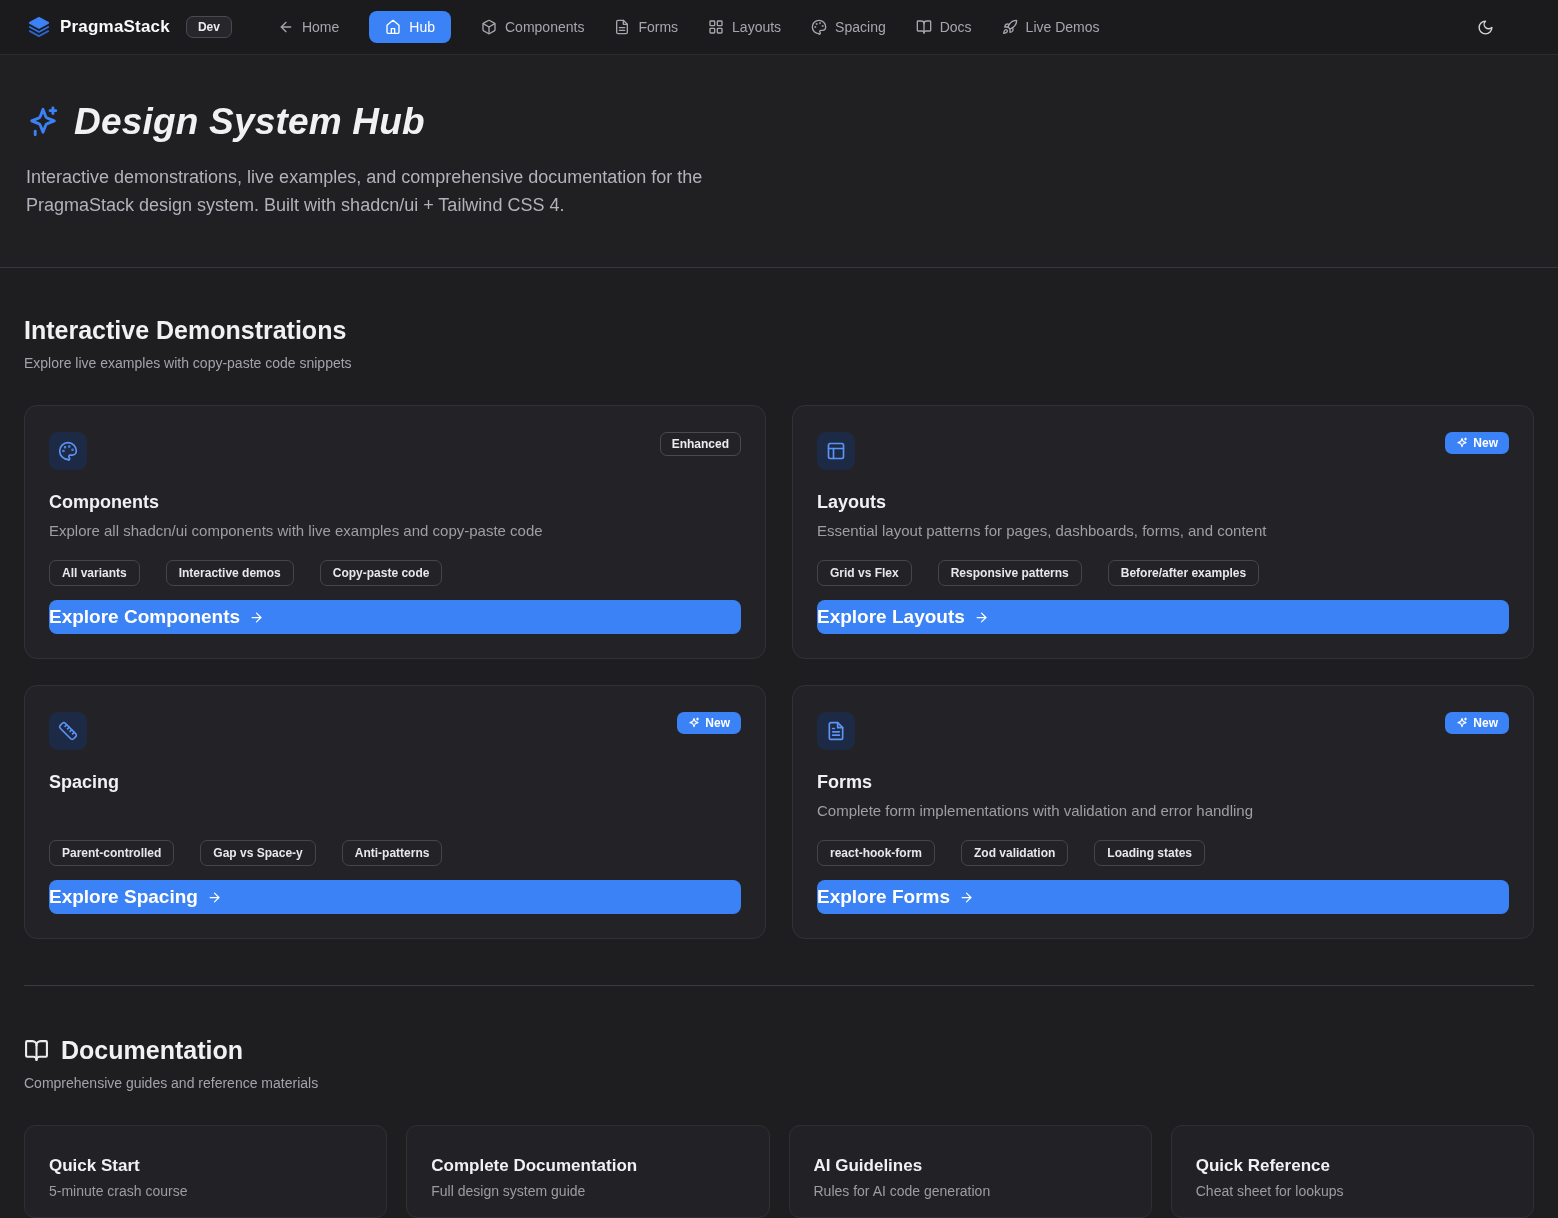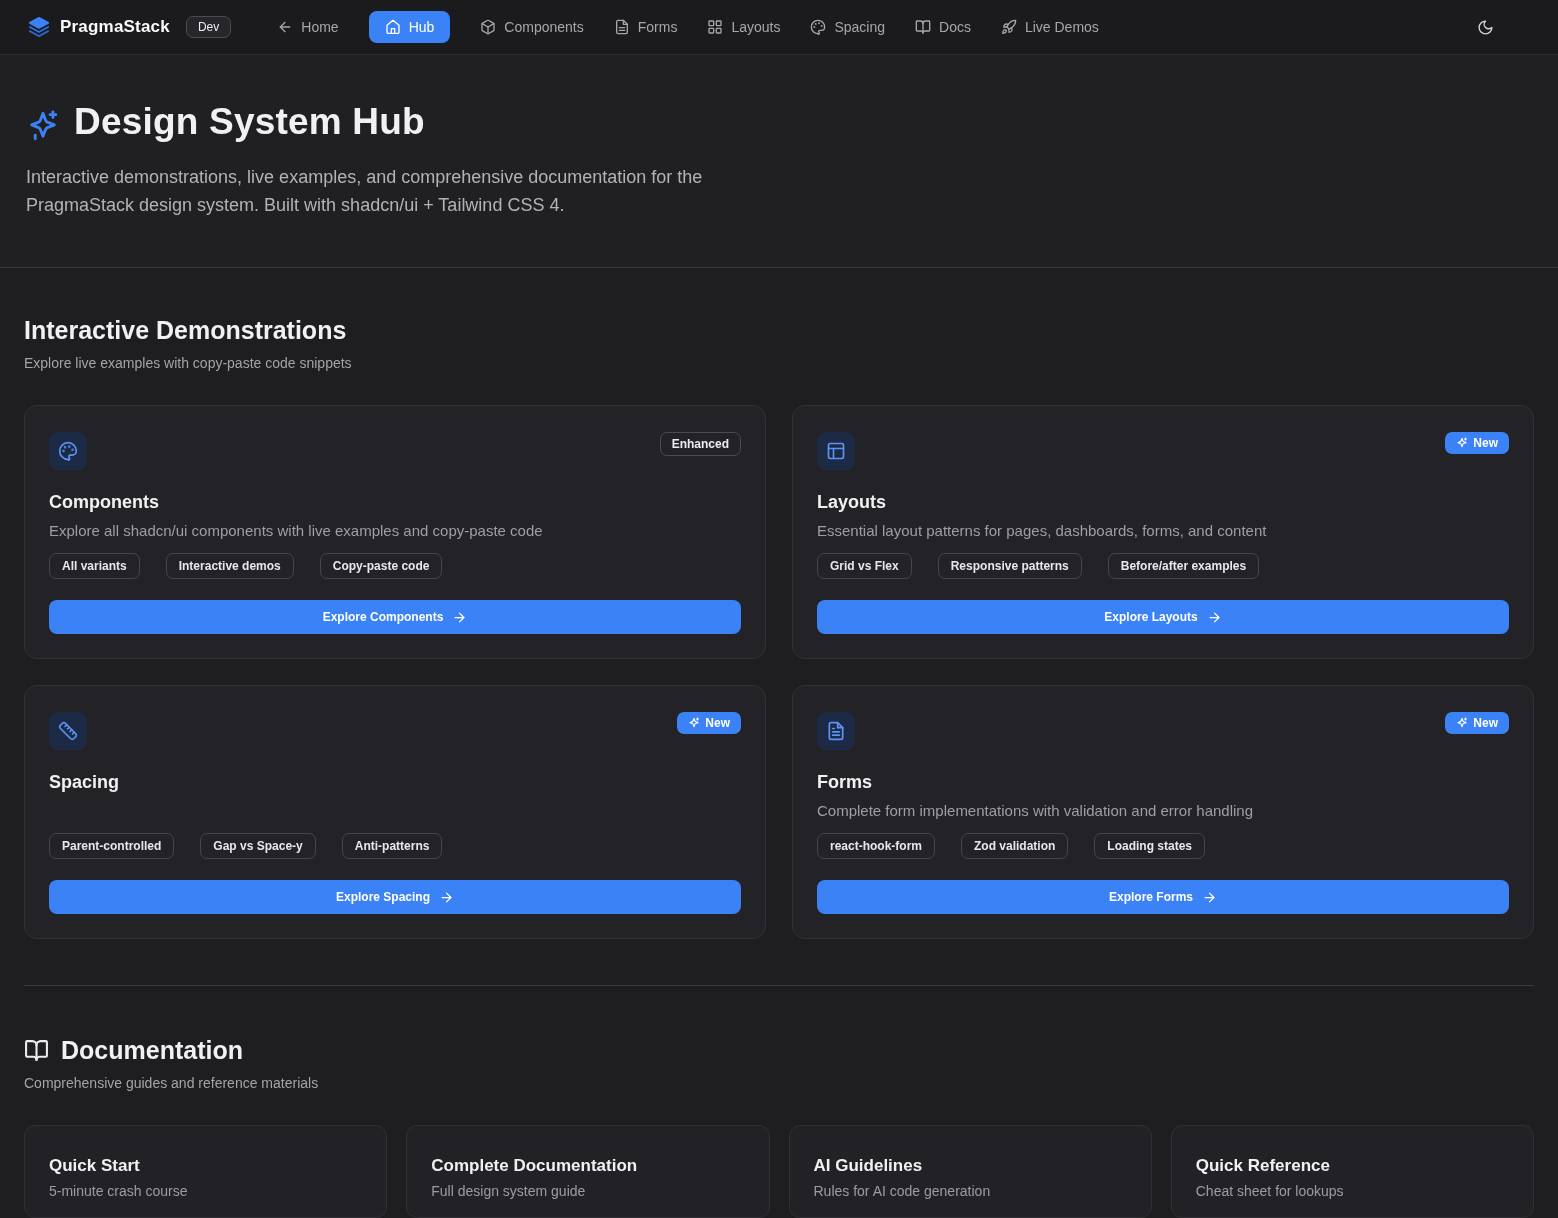--- a/index.html
+++ b/index.html
@@ -13,41 +13,41 @@
   svg { display:block; }
 
   
   .navbar {
     height:55px; background:#1b1b1e; border-bottom:1px solid #2b2b30;
     display:flex; align-items:center; padding:0 64px 0 28px;
   }
   .brand { display:flex; align-items:center; gap:10px; }
   .brand-name { font-size:17px; font-weight:bold; color:#fafafa; letter-spacing:.2px; }
   .dev-badge {
-    font-size:12px; font-weight:normal; color:#ececf0; background:#27272b;
+    font-size:12px; font-weight:bold; color:#ececf0; background:#27272b;
     border:1px solid #4a4a52; border-radius:7px; padding:3px 11px; margin-left:6px;
   }
   .nav-items { display:flex; align-items:center; gap:30px; margin-left:46px; }
   .nav-item {
     display:flex; align-items:center; gap:8px; color:#a6a6ae; font-size:14px;
     cursor:pointer; white-space:nowrap;
   }
   .nav-item svg { stroke:#a6a6ae; }
   .nav-item.active {
     background:#3b82f6; color:#ffffff; border-radius:8px; padding:8px 16px;
   }
   .nav-item.active svg { stroke:#ffffff; }
   .theme-toggle { margin-left:auto; cursor:pointer; display:flex; align-items:center; }
 
   
   .hero {
     background:#202023; border-bottom:1px solid #37373d;
     padding:46px 28px 48px 26px;
   }
-  .hero-title-row { display:flex; align-items:flex-end; gap:14px; }
+  .hero-title-row { display:flex; align-items:center; gap:14px;font-style:italic; }
   .hero-title { font-size:37px; font-weight:bold; color:#f1f1f4; letter-spacing:.2px; }
   .hero-desc {
     margin-top:20px; font-size:18px; line-height:28px; color:#b2b2ba; max-width:745px;
   }
 
   
   .main { padding:0 24px; }
   .section-heading-row { display:flex; align-items:center; gap:12px; }
   .section-heading { font-size:25px; font-weight:bold; color:#f1f1f4; }
   .section-sub { margin-top:10px; font-size:14px; color:#a3a3ab; }
@@ -78,24 +78,24 @@
   }
   .badge-primary svg { stroke:#ffffff; }
   .demo-card-title { margin-top:22px; font-size:18px; font-weight:bold; color:#f1f1f4; }
   .demo-card-desc { margin-top:9px; font-size:15px; color:#9e9ea6; }
   .tag-row { margin-top:auto; display:flex; gap:26px; }
   .tag {
     font-size:12px; font-weight:bold; color:#e8e8ec; border:1px solid #45454c;
     border-radius:7px; padding:5px 12px; white-space:nowrap;
   }
   .cta-btn {
-    margin-top:21px; height:34px; width:100%; background:#3b82f6; border:none;
-    border-radius:8px; color:#ffffff; font-size:12px; font-weight:600;
+    margin-top:14px; height:34px; width:100%; background:#3b82f6; border:none;
+    border-radius:8px; color:#ffffff; font-size:19px; font-weight:600;
     font-family:"Liberation Sans", sans-serif;
-    display:flex; align-items:center; justify-content:center; gap:9px; cursor:pointer;
+    display:flex; align-items:center; gap:9px; cursor:pointer;
   }
   .cta-btn svg { stroke:#ffffff; }
 
   .divider { border:none; border-top:1px solid #3a3a41; margin-top:46px; }
 
   .docs-head { padding-top:50px; }
   .doc-grid {
     margin-top:34px;
     display:grid; grid-template-columns:repeat(4,1fr); gap:19px;
   }

